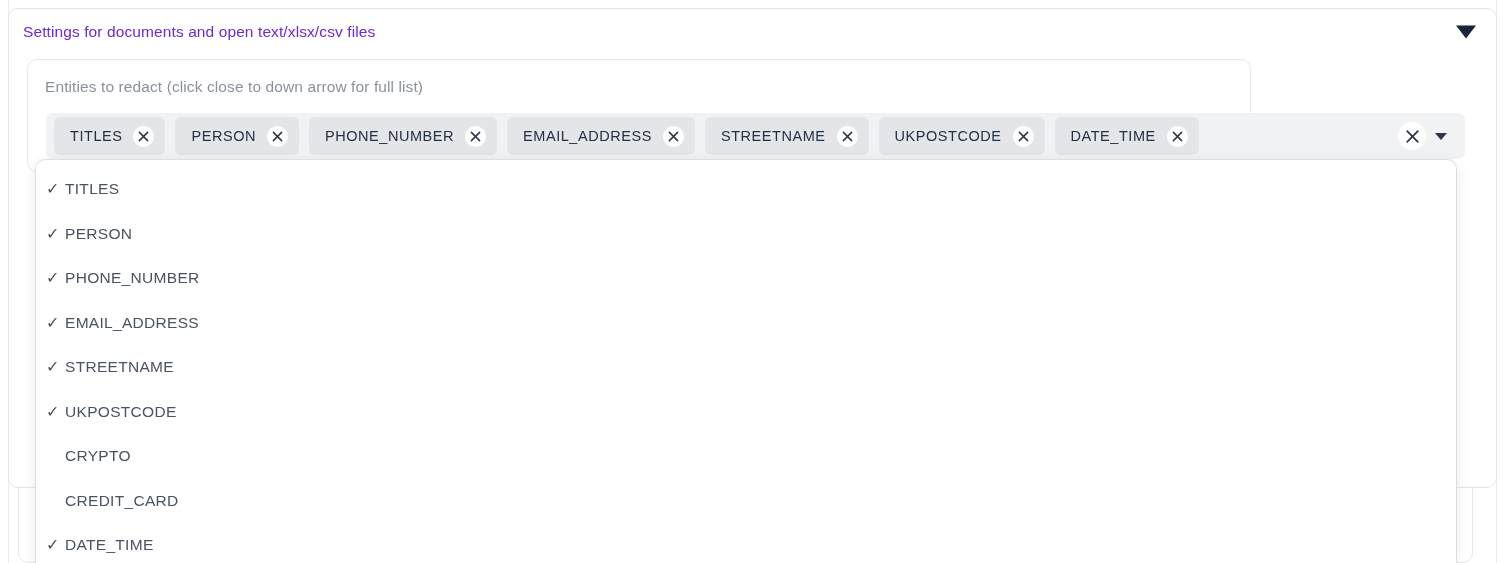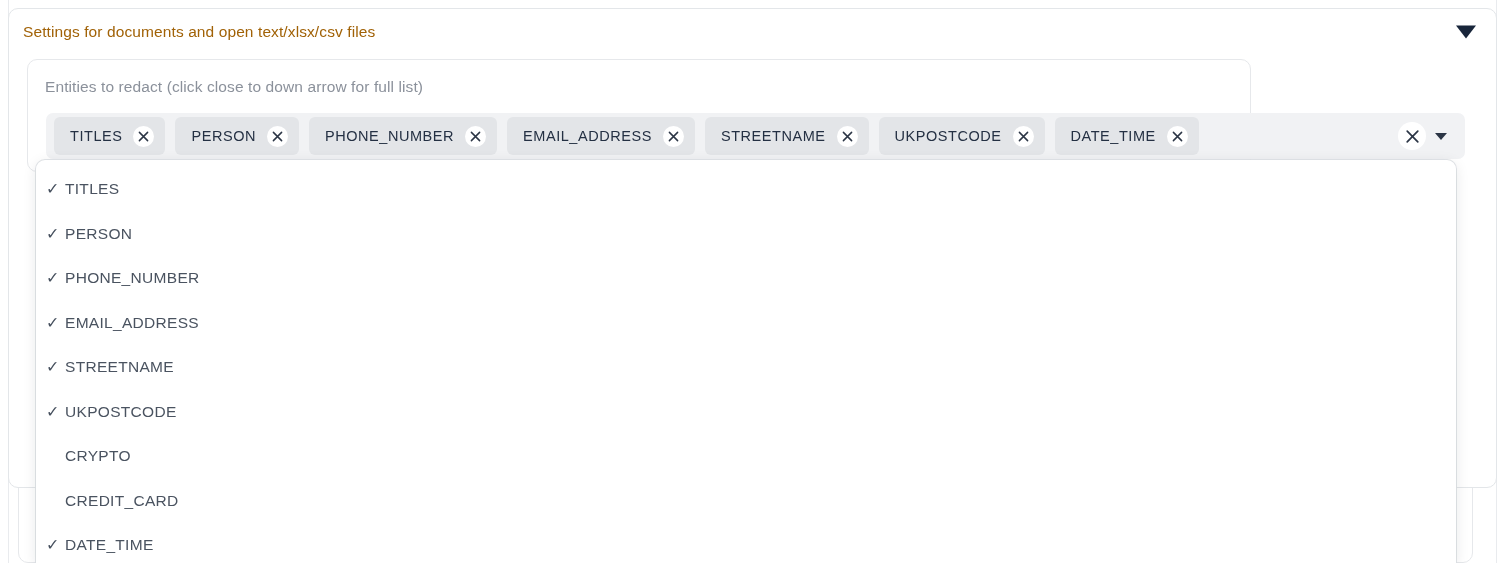--- a/index.html
+++ b/index.html
@@ -80,21 +80,21 @@
   .card-header {
     position: relative;
     height: 46px;
     display: flex;
     align-items: center;
     padding: 0 14px;
     box-sizing: border-box;
   }
   .card-title {
     font-size: 15.5px;
-    color: #a16207;
+    color: #6d28d9;
     letter-spacing: 0.1px;
     white-space: nowrap;
   }
   .collapse-arrow {
     position: absolute;
     right: 20px;
     top: 50%;
     transform: translateY(-50%);
     width: 0;
     height: 0;

